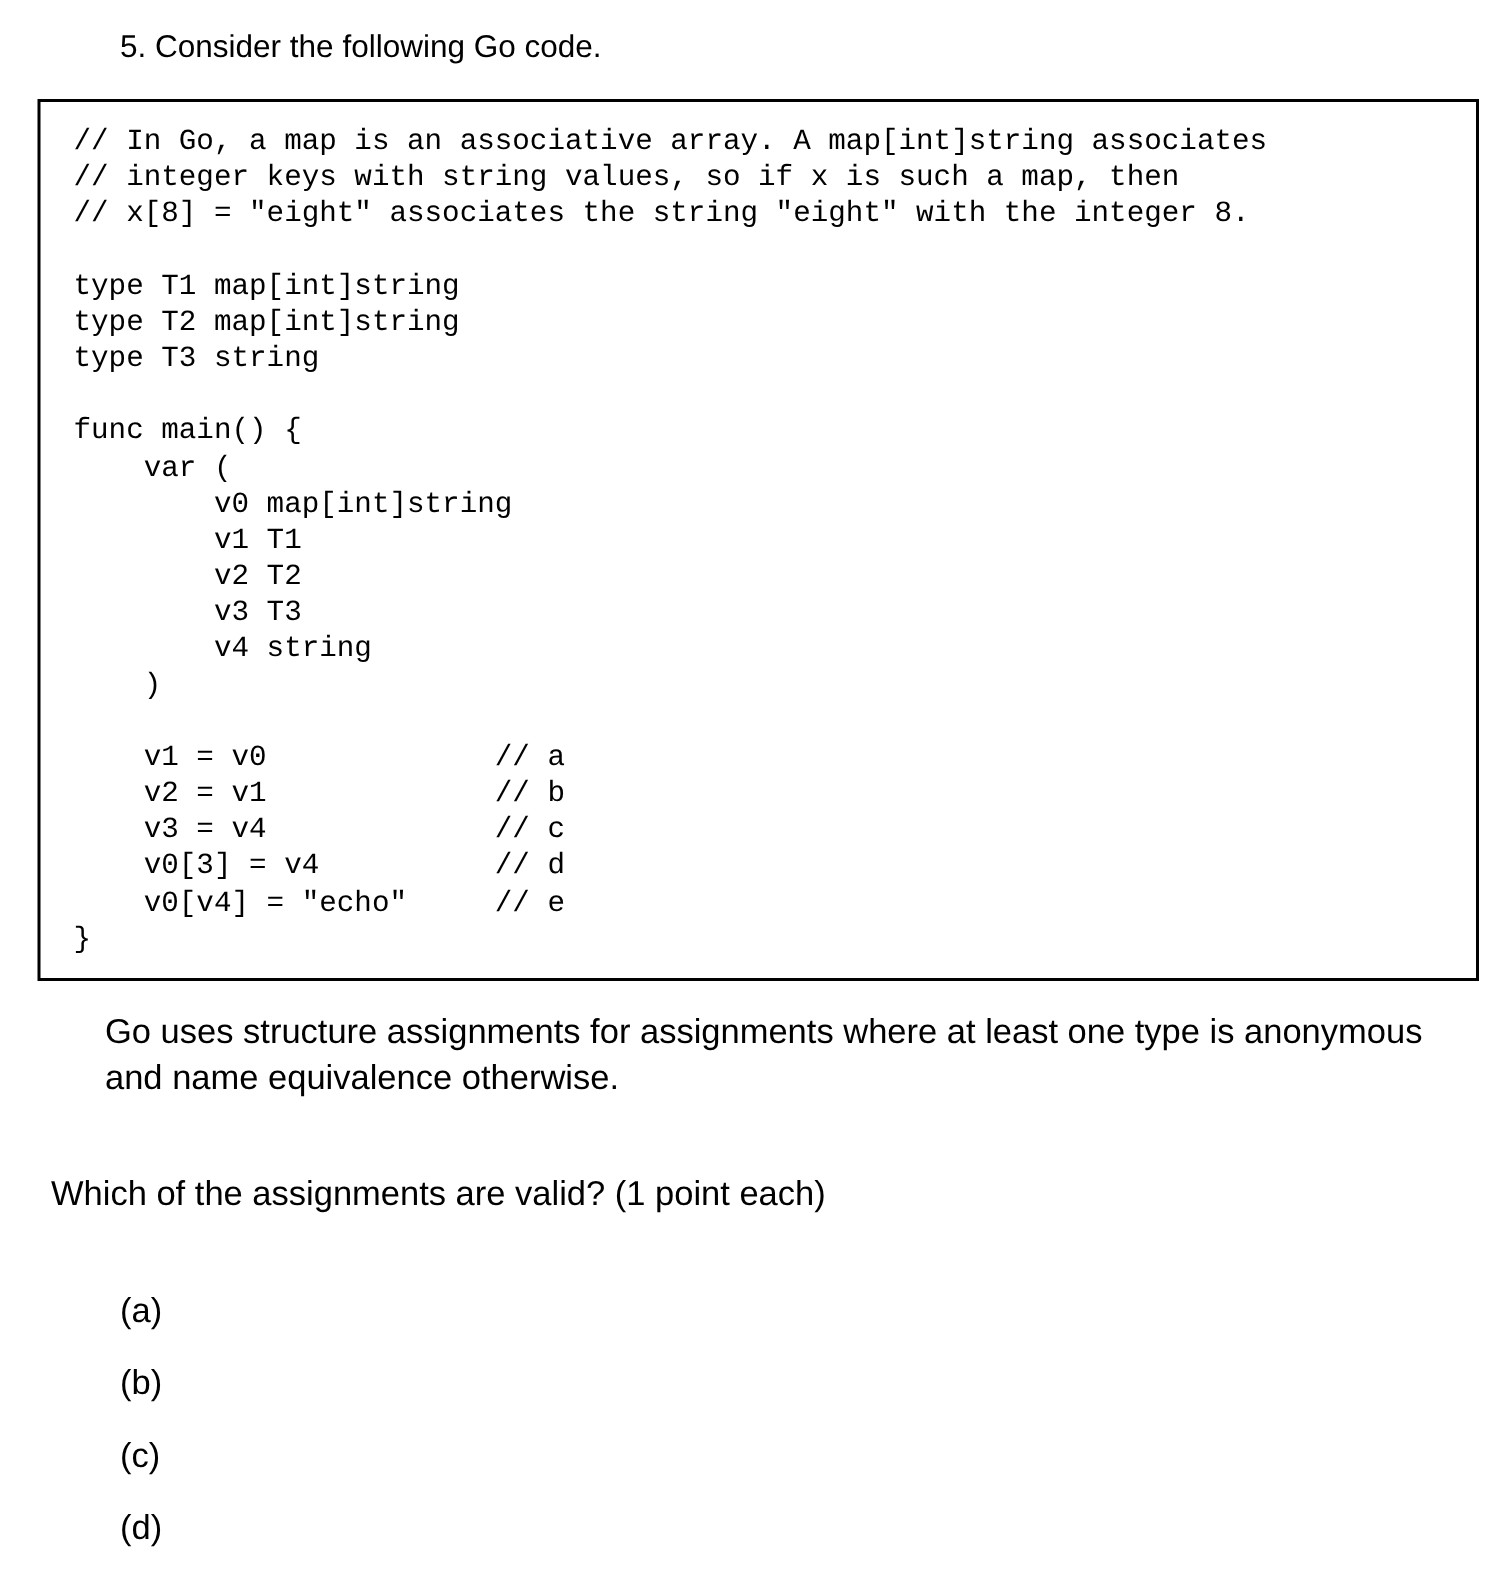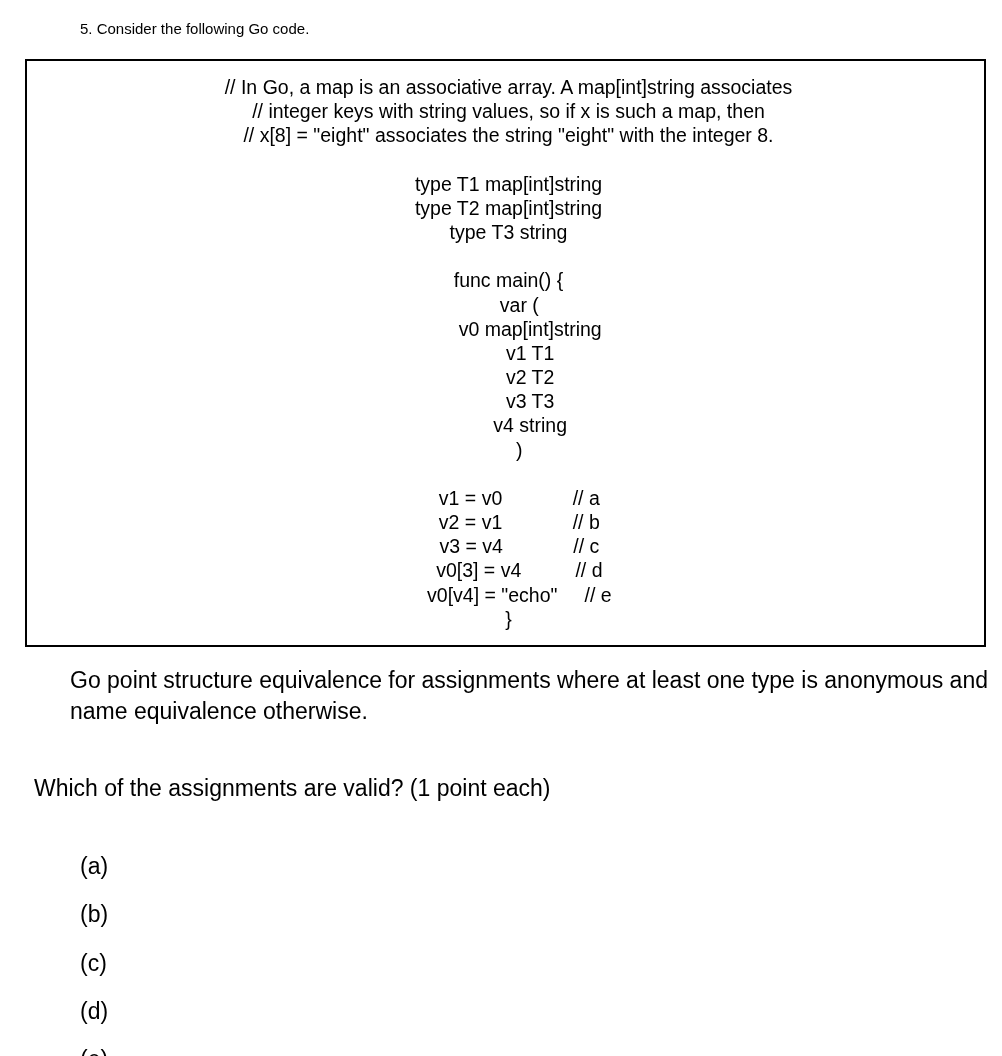--- a/index.html
+++ b/index.html
@@ -8,33 +8,32 @@
       padding: 0;
       font-family: Arial, Helvetica, sans-serif;
       background: #ffffff;
       color: #000000;
       width: 1002px;
     }
     .page {
       padding: 20px 0 40px 0;
     }
     .q-title {
-      font-size: 15px;
+      font-size: 21px;
       padding-left: 80px;
       margin-bottom: 22px;
     }
     .codebox {
       border: 2.5px solid #000;
       margin: 0 16px 0 25px;
       padding: 14px 16px 14px 22px;
-      font-family: Liberation Sans, sans-serif;
+      font-family: Liberation Mono, monospace;
       font-size: 19.5px;
       line-height: 1.24;
       white-space: pre;
-      text-align: center;
     }
     .explain {
       font-size: 23px;
       padding: 18px 12px 0 70px;
       line-height: 1.35;
     }
     .question {
       font-size: 23px;
       padding: 48px 0 0 34px;
     }
@@ -68,21 +67,21 @@
         v4 string
     )
 
     v1 = v0             // a
     v2 = v1             // b
     v3 = v4             // c
     v0[3] = v4          // d
     v0[v4] = "echo"     // e
 }</div>
 
-  <div class="explain">Go point structure equivalence for assignments where at least one type is anonymous and name equivalence otherwise.</div>
+  <div class="explain">Go uses structure assignments for assignments where at least one type is anonymous and name equivalence otherwise.</div>
 
   <div class="question">Which of the assignments are valid? (1 point each)</div>
 
   <div class="opts">
     <div>(a)</div>
     <div>(b)</div>
     <div>(c)</div>
     <div>(d)</div>
     <div>(e)</div>
   </div>

